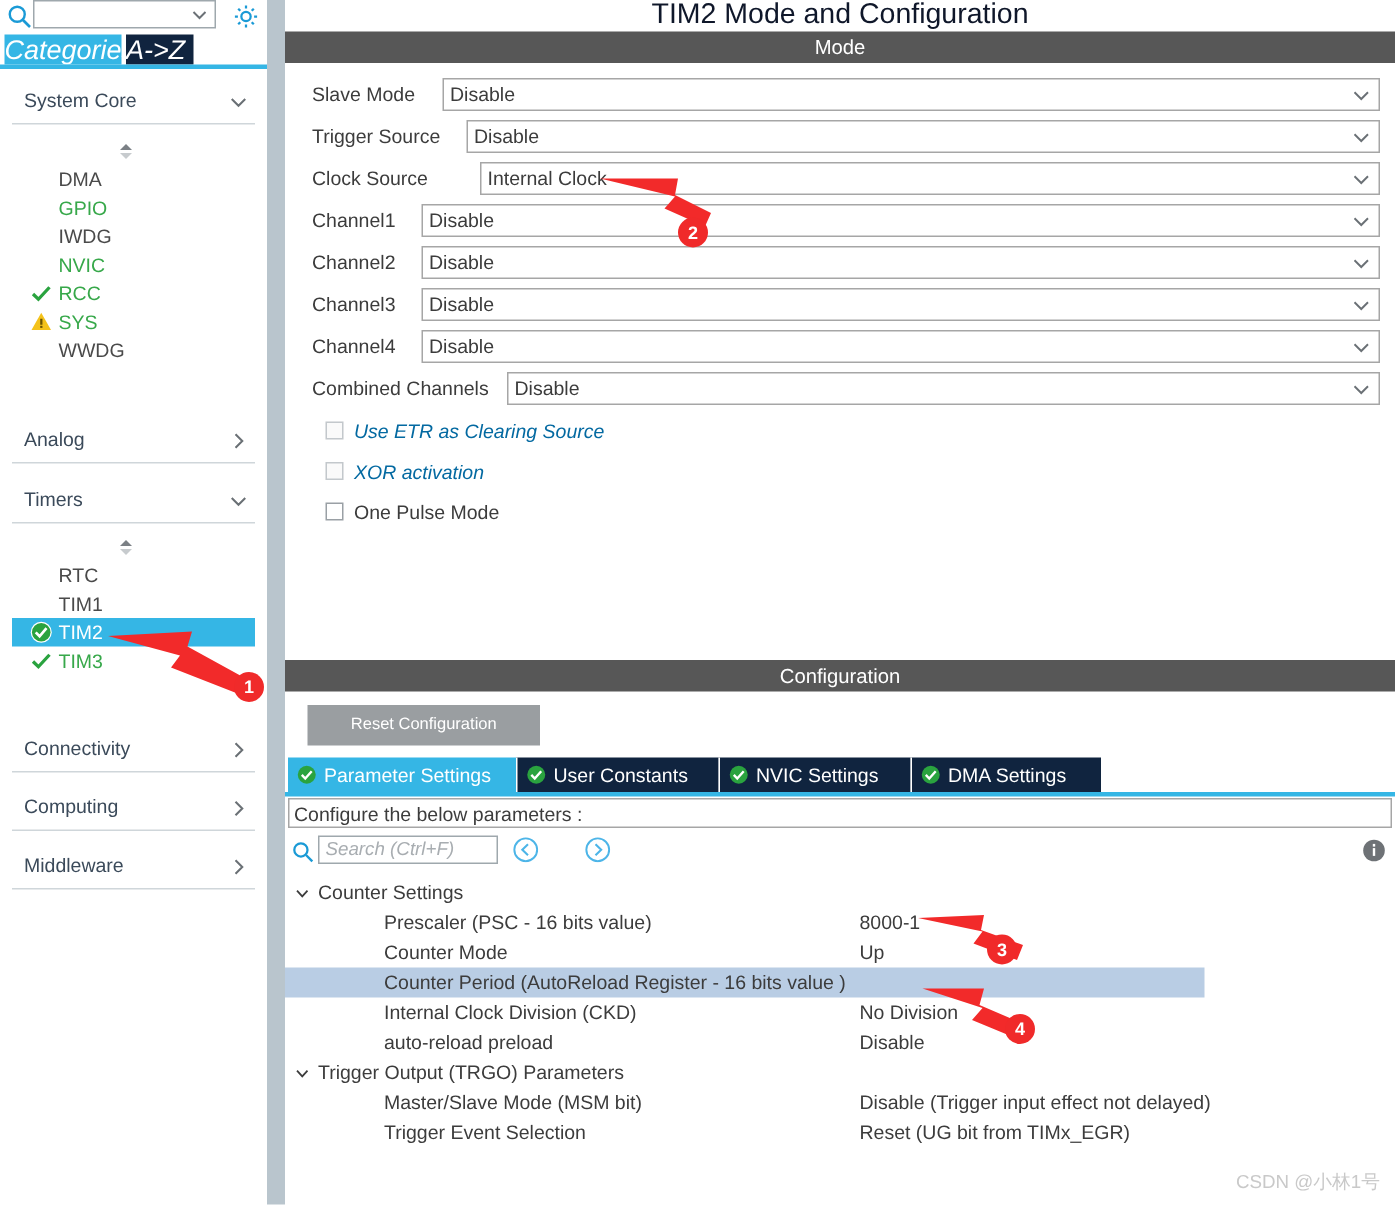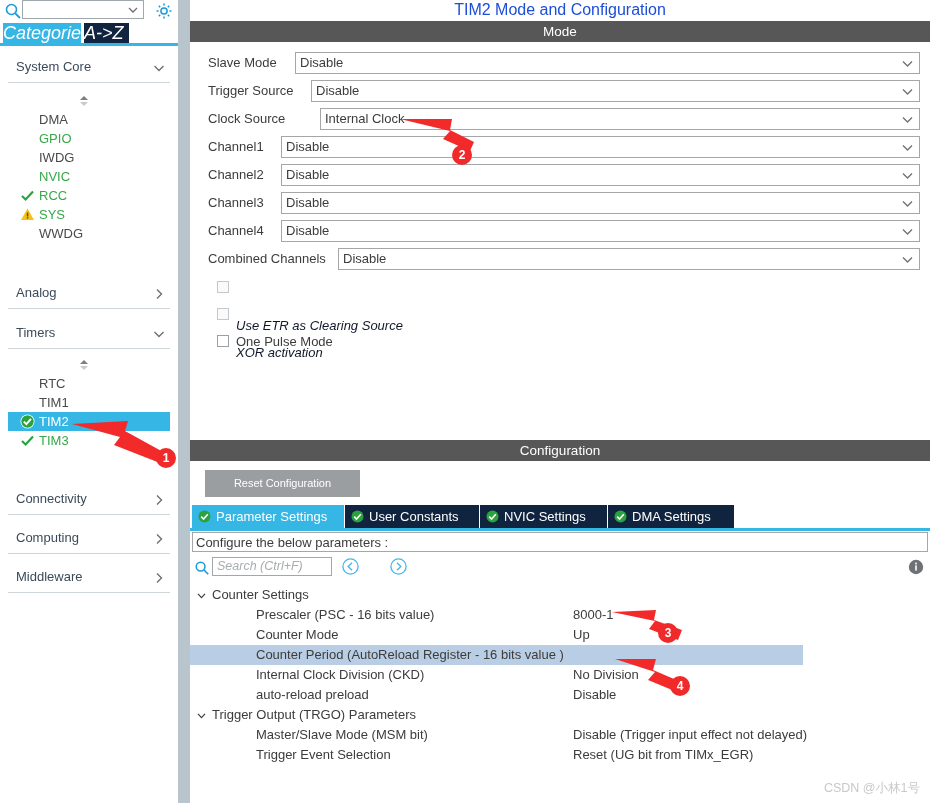--- a/index.html
+++ b/index.html
@@ -41,38 +41,38 @@
   .leaf .lbl{position:absolute;left:31px;top:0;white-space:nowrap;}
   .leaf .mk{position:absolute;left:12px;top:2px;width:15px;height:15px;}
   .leaf.sel{background:#35b6e5;}
   .leaf.sel .lbl{color:#ffffff;}
   .c-dark{color:#4a4a4a;}
   .c-green{color:#37a84a;}
 
   
   #main{position:absolute;left:190px;top:0;width:740px;height:803px;background:#ffffff;}
   .panel-title{position:absolute;left:0;top:0;width:740px;height:20px;line-height:20px;
-    text-align:center;font-size:16px;color:#1d4ed8;}
+    text-align:center;font-size:19px;color:#0f172a;}
   .bar-dark{position:absolute;left:0;width:740px;height:21px;line-height:21px;
     background:#575757;color:#ffffff;text-align:center;font-size:13.5px;}
 
   .modebox{position:absolute;left:0;top:42px;width:740px;height:392px;background:#fff;}
   .frow{position:absolute;height:22px;}
   .frow .flabel{position:absolute;top:0;height:22px;line-height:22px;
     font-size:13px;color:#3c3c3c;text-align:left;white-space:nowrap;}
   .combo{position:absolute;top:0;height:22px;border:1px solid #a6a6a6;background:#fff;box-sizing:border-box;}
   .combo .val{position:absolute;left:4px;top:0;height:20px;line-height:20px;font-size:13px;color:#3c3c3c;white-space:nowrap;}
   .combo .chev{position:absolute;right:5px;top:4px;width:13px;height:13px;}
 
   .cbrow{position:absolute;height:20px;}
   .cbbox{position:absolute;left:0;top:3px;width:12px;height:12px;box-sizing:border-box;
     border:1px solid #9aa0a5;background:#fff;}
   .cbbox.dis{border-color:#c3c8cc;background:#fafafa;}
   .cblabel{position:absolute;left:19px;top:0;height:20px;line-height:20px;font-size:13px;white-space:nowrap;}
-  .cblabel.dis{color:#0f172a;font-style:italic;margin-top:38px;}
+  .cblabel.dis{color:#0369a1;font-style:italic;}
   .cblabel.en{color:#3c3c3c;}
 
   
   .confarea{position:absolute;left:0;top:440px;width:740px;height:363px;}
   .reset-btn{position:absolute;left:15px;top:30px;width:155px;height:27px;line-height:27px;
     text-align:center;background:#9a9ea1;color:#ffffff;font-size:11px;}
 
   .ctabs{position:absolute;left:0;top:65px;width:740px;height:23px;}
   .ctab{position:absolute;top:0;height:23px;box-sizing:border-box;color:#fff;font-size:13px;}
   .ctab .tlab{position:absolute;left:24px;top:0;height:23px;line-height:23px;white-space:nowrap;}

